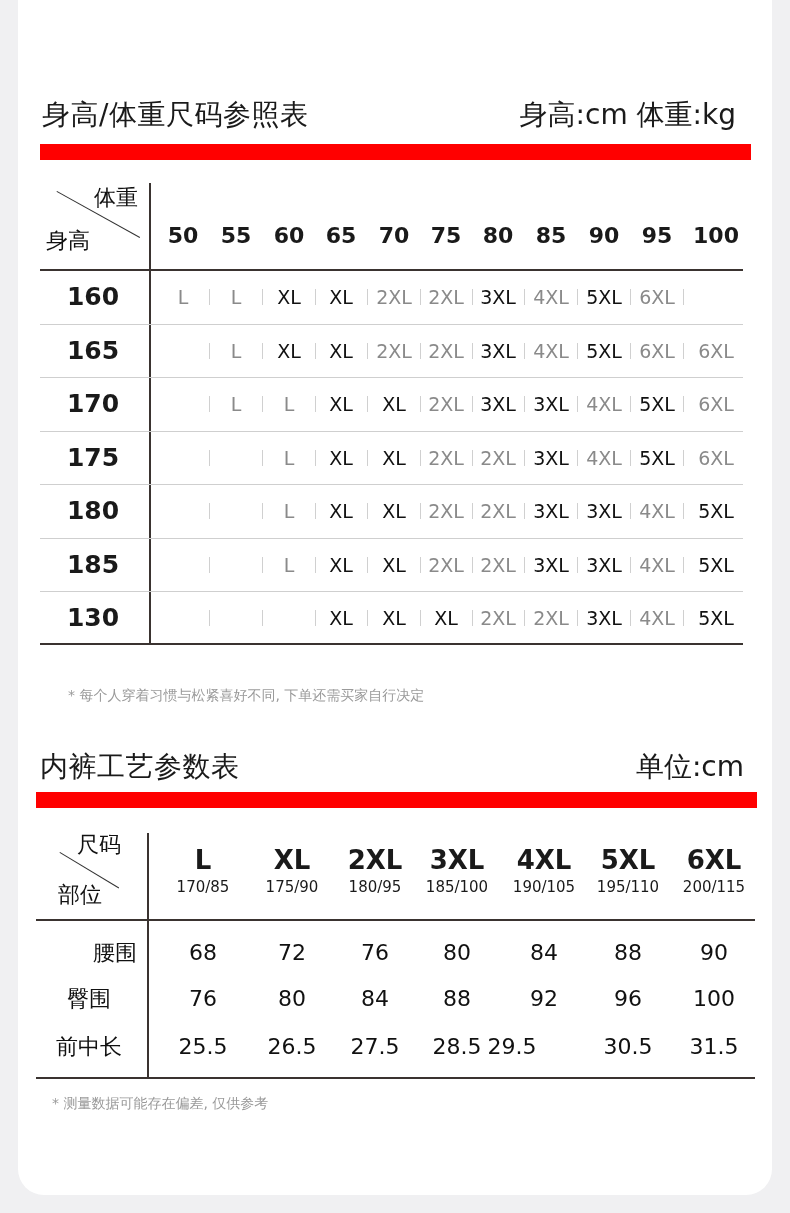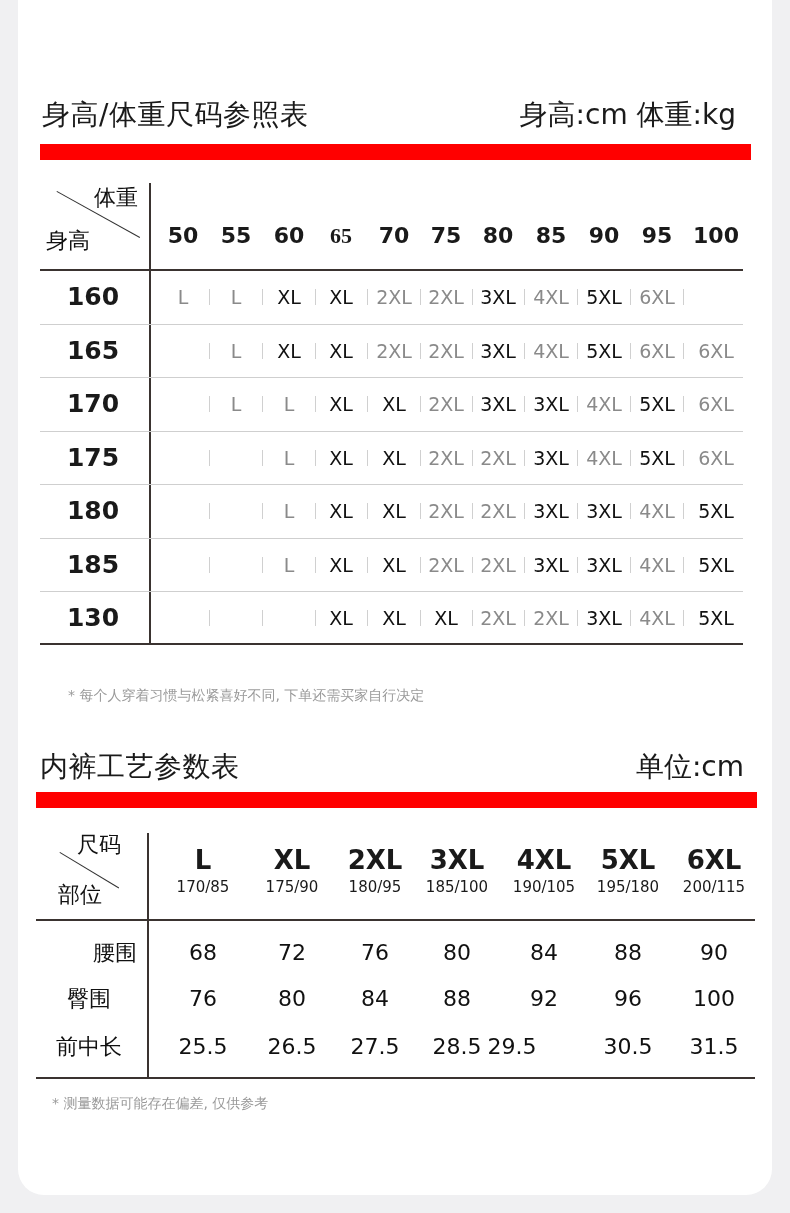--- a/index.html
+++ b/index.html
@@ -44,21 +44,21 @@
   <div class="abs hdr-small" style="left:94px; top:183px;">体重</div>
   <div class="abs hdr-small" style="left:46px; top:226px;">身高</div>
   <div class="diag" style="left:57px; top:191px; width:95px; transform:rotate(29deg);"></div>
   <div class="vline" style="left:149px; top:183px; height:462px;"></div>
   <div class="hline dark" style="left:40px; top:269px; width:703px;"></div>
   <div class="hline dark" style="left:40px; top:643px; width:703px;"></div>
   <div id="t1-weights">
       <div class="colhead" style="left: 183px; top: 223px;">50</div>
       <div class="colhead" style="left: 236px; top: 223px;">55</div>
       <div class="colhead" style="left: 289px; top: 223px;">60</div>
-      <div class="colhead" style="left: 341px; top: 223px; font-family: Liberation Serif, serif;">65</div>
+      <div class="colhead" style="left: 341px; top: 223px;">65</div>
       <div class="colhead" style="left: 394px; top: 223px;">70</div>
       <div class="colhead" style="left: 446px; top: 223px; text-align: center;">75</div>
       <div class="colhead" style="left: 498px; top: 223px;">80</div>
       <div class="colhead" style="left: 551px; top: 223px;">85</div>
       <div class="colhead" style="left: 604px; top: 223px;">90</div>
       <div class="colhead" style="left: 657px; top: 223px;">95</div>
       <div class="colhead" style="left: 716px; top: 223px;">100</div>
     </div>
   <div id="t1-body">
       <div>
@@ -267,21 +267,21 @@
       <div class="szhead" style="left: 457px; top: 845px;">
         <span class="sz">3XL</span>
         <span class="hw">185/100</span>
       </div>
       <div class="szhead" style="left: 544px; top: 845px;">
         <span class="sz">4XL</span>
         <span class="hw">190/105</span>
       </div>
       <div class="szhead" style="left: 628px; top: 845px;">
         <span class="sz">5XL</span>
-        <span class="hw">195/180</span>
+        <span class="hw">195/110</span>
       </div>
       <div class="szhead" style="left: 714px; top: 845px;">
         <span class="sz">6XL</span>
         <span class="hw">200/115</span>
       </div>
     </div>
   <div id="t2-body">
       <div>
         <div class="part" style="left: 89px; top: 938px; margin-left: 26px;">腰围</div>
         <div class="val" style="left: 203px; top: 940px;">68</div>

